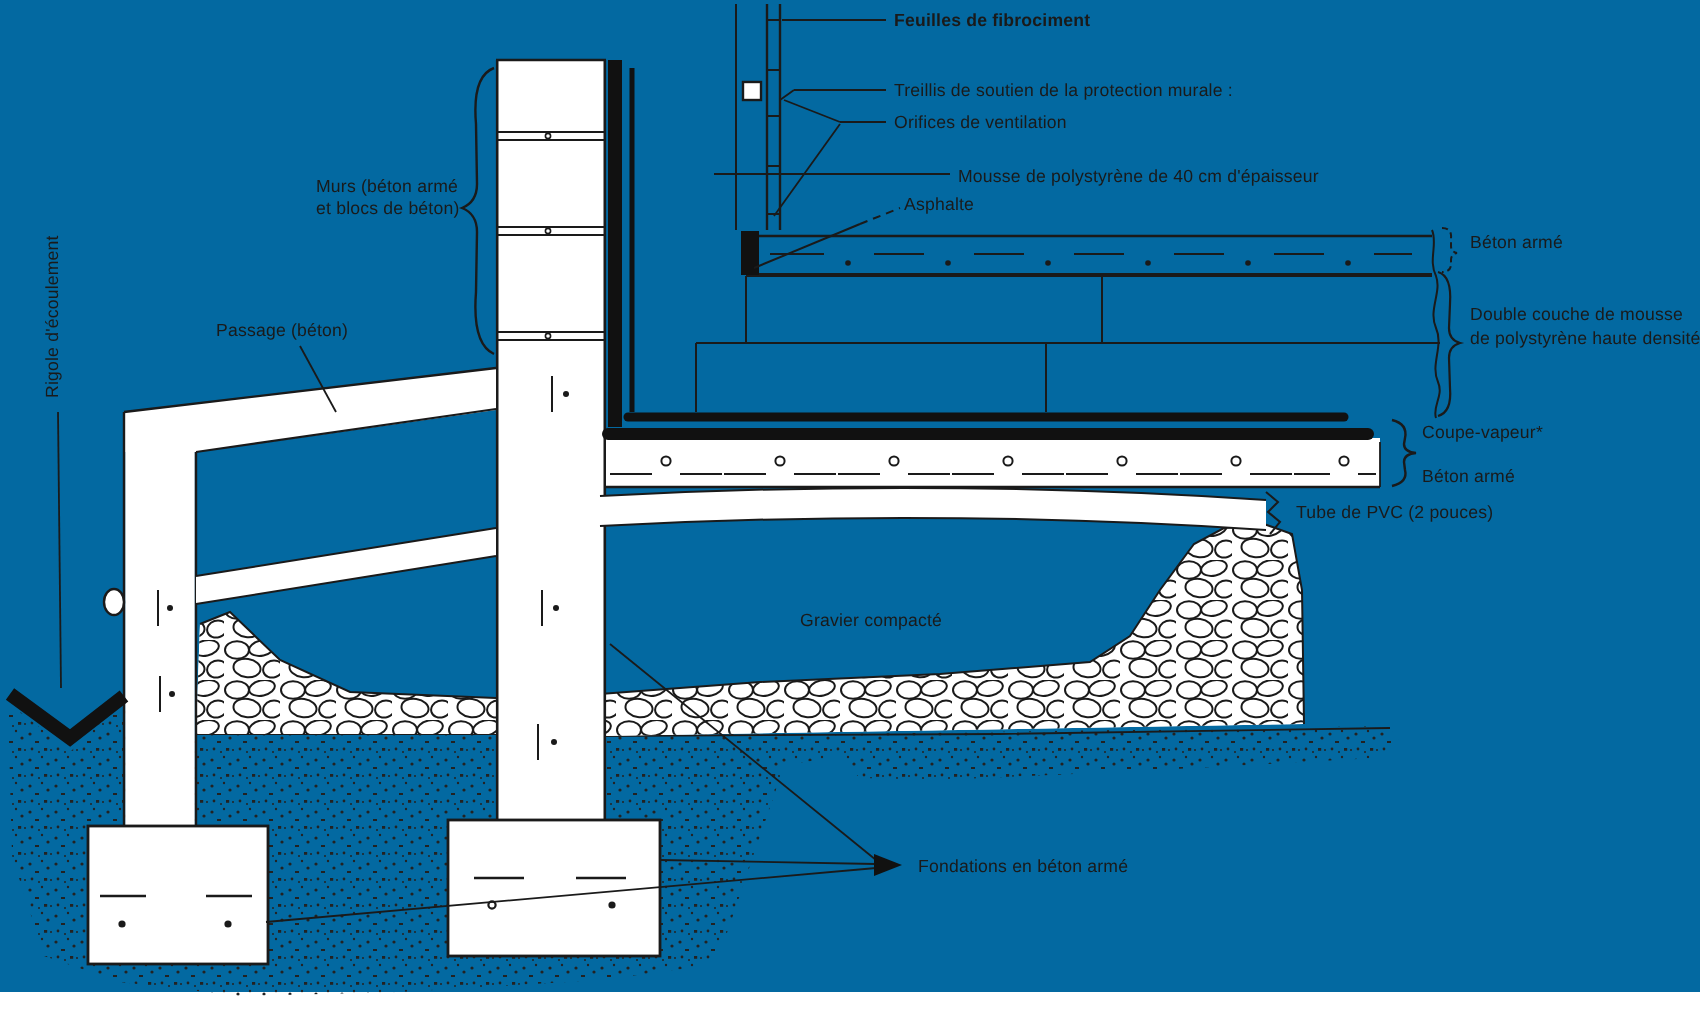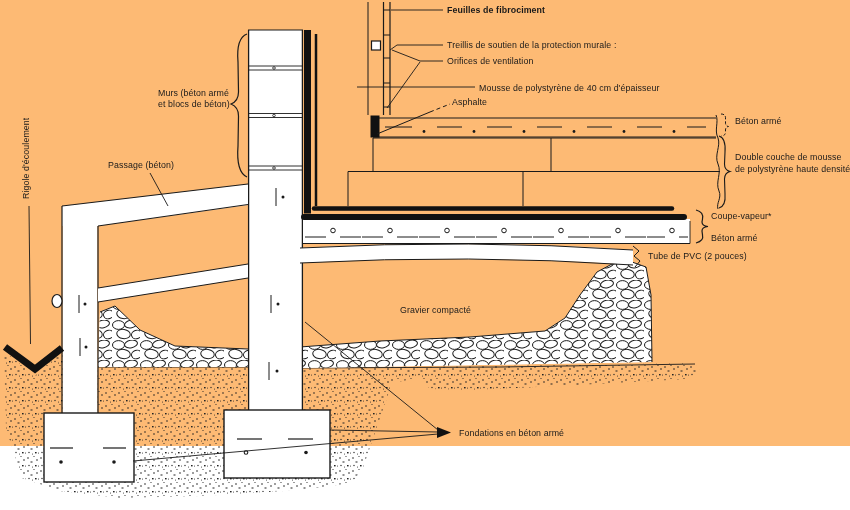--- a/index.html
+++ b/index.html
@@ -1,17 +1,17 @@
 <!DOCTYPE html>
 <html><head>
 <meta charset="utf-8">
 <style>
   html,body{margin:0;padding:0;background:#fff;}
   body{width:850px;height:510px;overflow:hidden;font-family:"Liberation Sans",sans-serif;}
-  #stage{width:850px;height:446px;position:relative;background:#fdba74;}
+  #stage{width:850px;height:496px;position:relative;background:#0369a1;}
   svg{display:block;}
   text{fill:#1a1a1a;font-family:"Liberation Sans",sans-serif;font-size:8.8px;letter-spacing:.1px;}
   .bold{font-weight:bold;}
   .ln{stroke:#1a1a1a;fill:none;}
 </style>
 </head>
 <body>
 
 <div id="stage">
 <svg width="850" height="510" viewBox="0 0 850 510">

